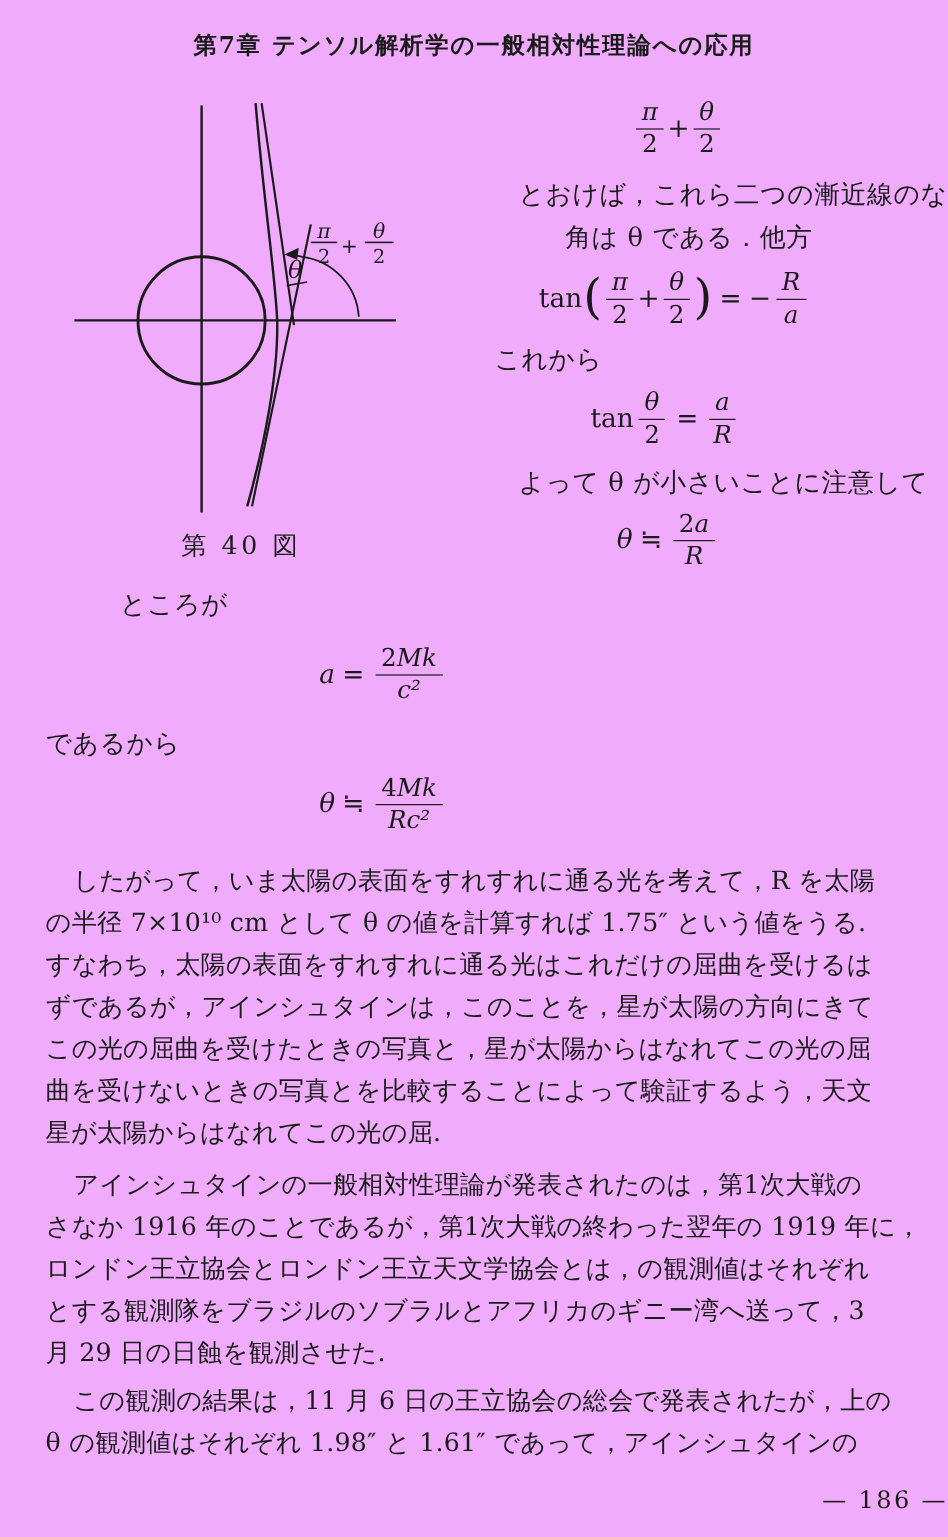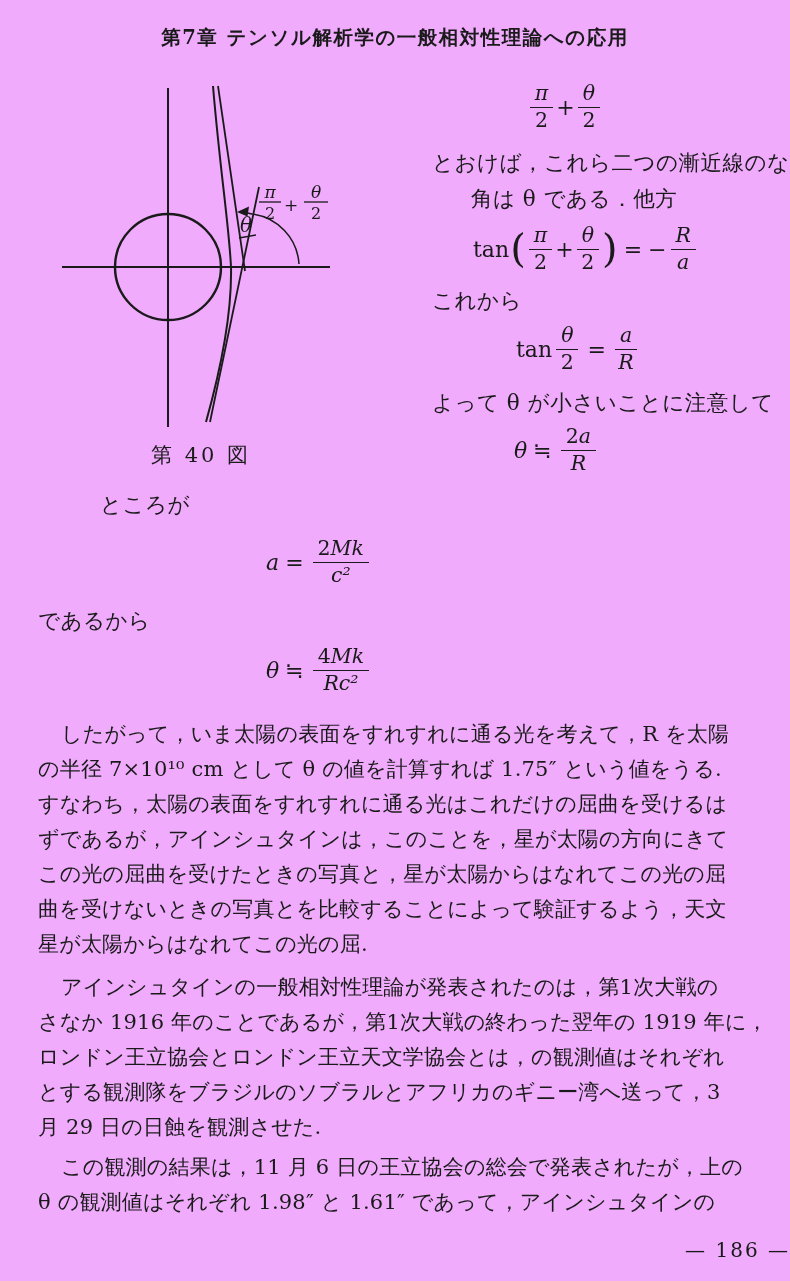--- a/index.html
+++ b/index.html
@@ -8,21 +8,21 @@
   .abs{position:absolute;}
   .jp{font-size:21.5px;letter-spacing:.5px;white-space:nowrap;line-height:1.2;}
   .header{top:24px;left:0;width:790px;text-align:center;font-weight:bold;
           font-size:19.5px;letter-spacing:1.5px;}
   .footer{top:1238px;left:0;width:790px;text-align:right;font-size:20px;letter-spacing:2px;}
   .para{left:38px;width:722px;font-size:21px;letter-spacing:.2px;}
   .para .line{line-height:35px;white-space:nowrap;}
   .indent{padding-left:23px;}
   
   .eq{display:flex;align-items:center;font-size:22px;white-space:nowrap;}
-  .eq .fn{font-style:normal;margin-right:1px;margin-left:24px;}
+  .eq .fn{font-style:normal;margin-right:1px;}
   .var{font-style:italic;}
   .frac{display:inline-flex;flex-direction:column;align-items:center;margin:0 3px;
         font-size:20.5px;line-height:1.15;}
   .frac .num{padding:0 5px 1px;border-bottom:1.6px solid #1a1a1a;}
   .frac .den{padding-top:1px;}
   .paren{font-size:40px;line-height:.85;font-style:normal;position:relative;top:-1px;}
   .rel{margin:0 6px;font-family:"DejaVu Sans","DejaVu Serif",sans-serif;font-style:normal;}
   .minus{margin-right:1px;}
   
   .figsvg text{fill:#1a1a1a;font-family:"DejaVu Serif",serif;}
@@ -87,21 +87,21 @@
       </span>
     <span class="paren">)</span>
     <span class="rel">=</span>
     <span class="minus">−</span>
     <span class="frac">
         <span class="num var">R</span>
         <span class="den var">a</span>
       </span>
   </div>
 
-  <div class="abs jp" style="left:432px;top:288px;">これから</div>
+  <div class="abs jp" style="left:412px;top:288px;">これから</div>
 
   <div class="abs eq" style="left:492px;top:324px;">
     <span class="fn">tan</span>
     <span class="frac">
         <span class="num var">θ</span>
         <span class="den">2</span>
       </span>
     <span class="rel">=</span>
     <span class="frac">
         <span class="num var">a</span>

